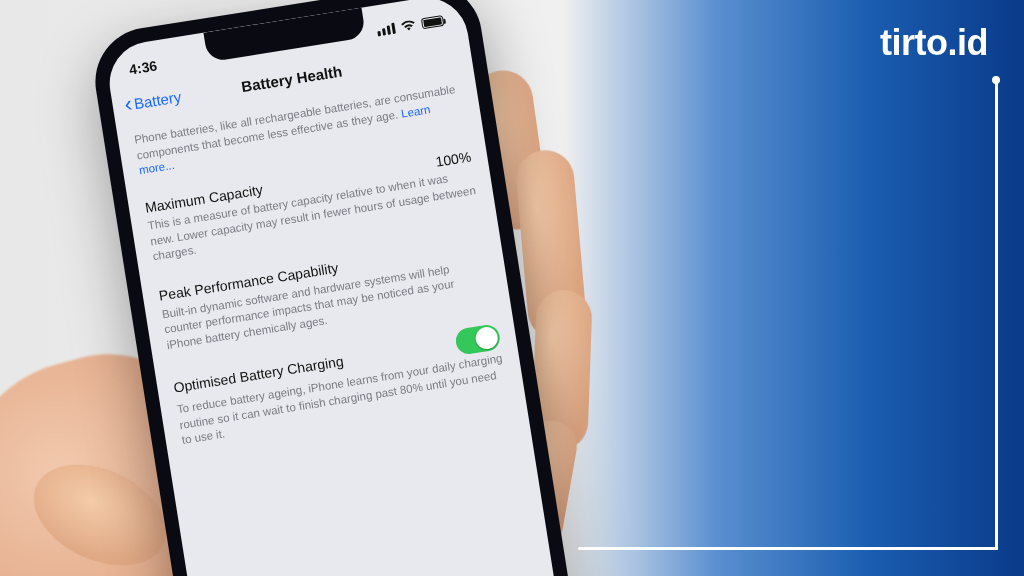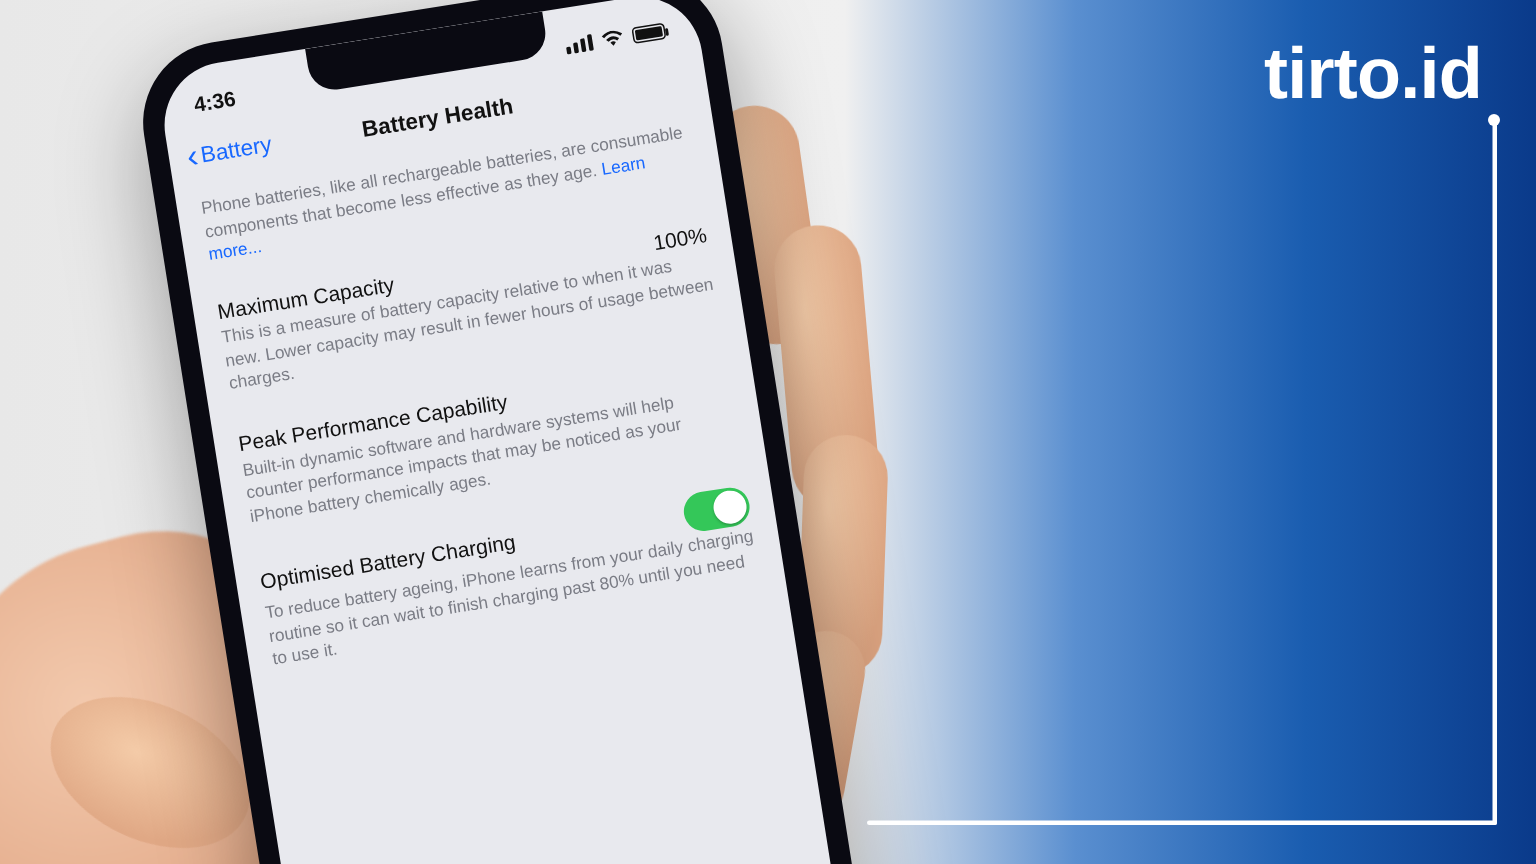--- a/index.html
+++ b/index.html
@@ -12,21 +12,21 @@
     overflow: hidden;
   }
 
   
   .logo {
     position: absolute;
     top: 22px;
     right: 36px;
     color: #fff;
     font-weight: 700;
-    font-size: 48px;
+    font-size: 36px;
     letter-spacing: -0.5px;
     display: flex;
     align-items: center;
   }
 
   
   .frame-v {
     position: absolute;
     right: 26px;
     top: 80px;

